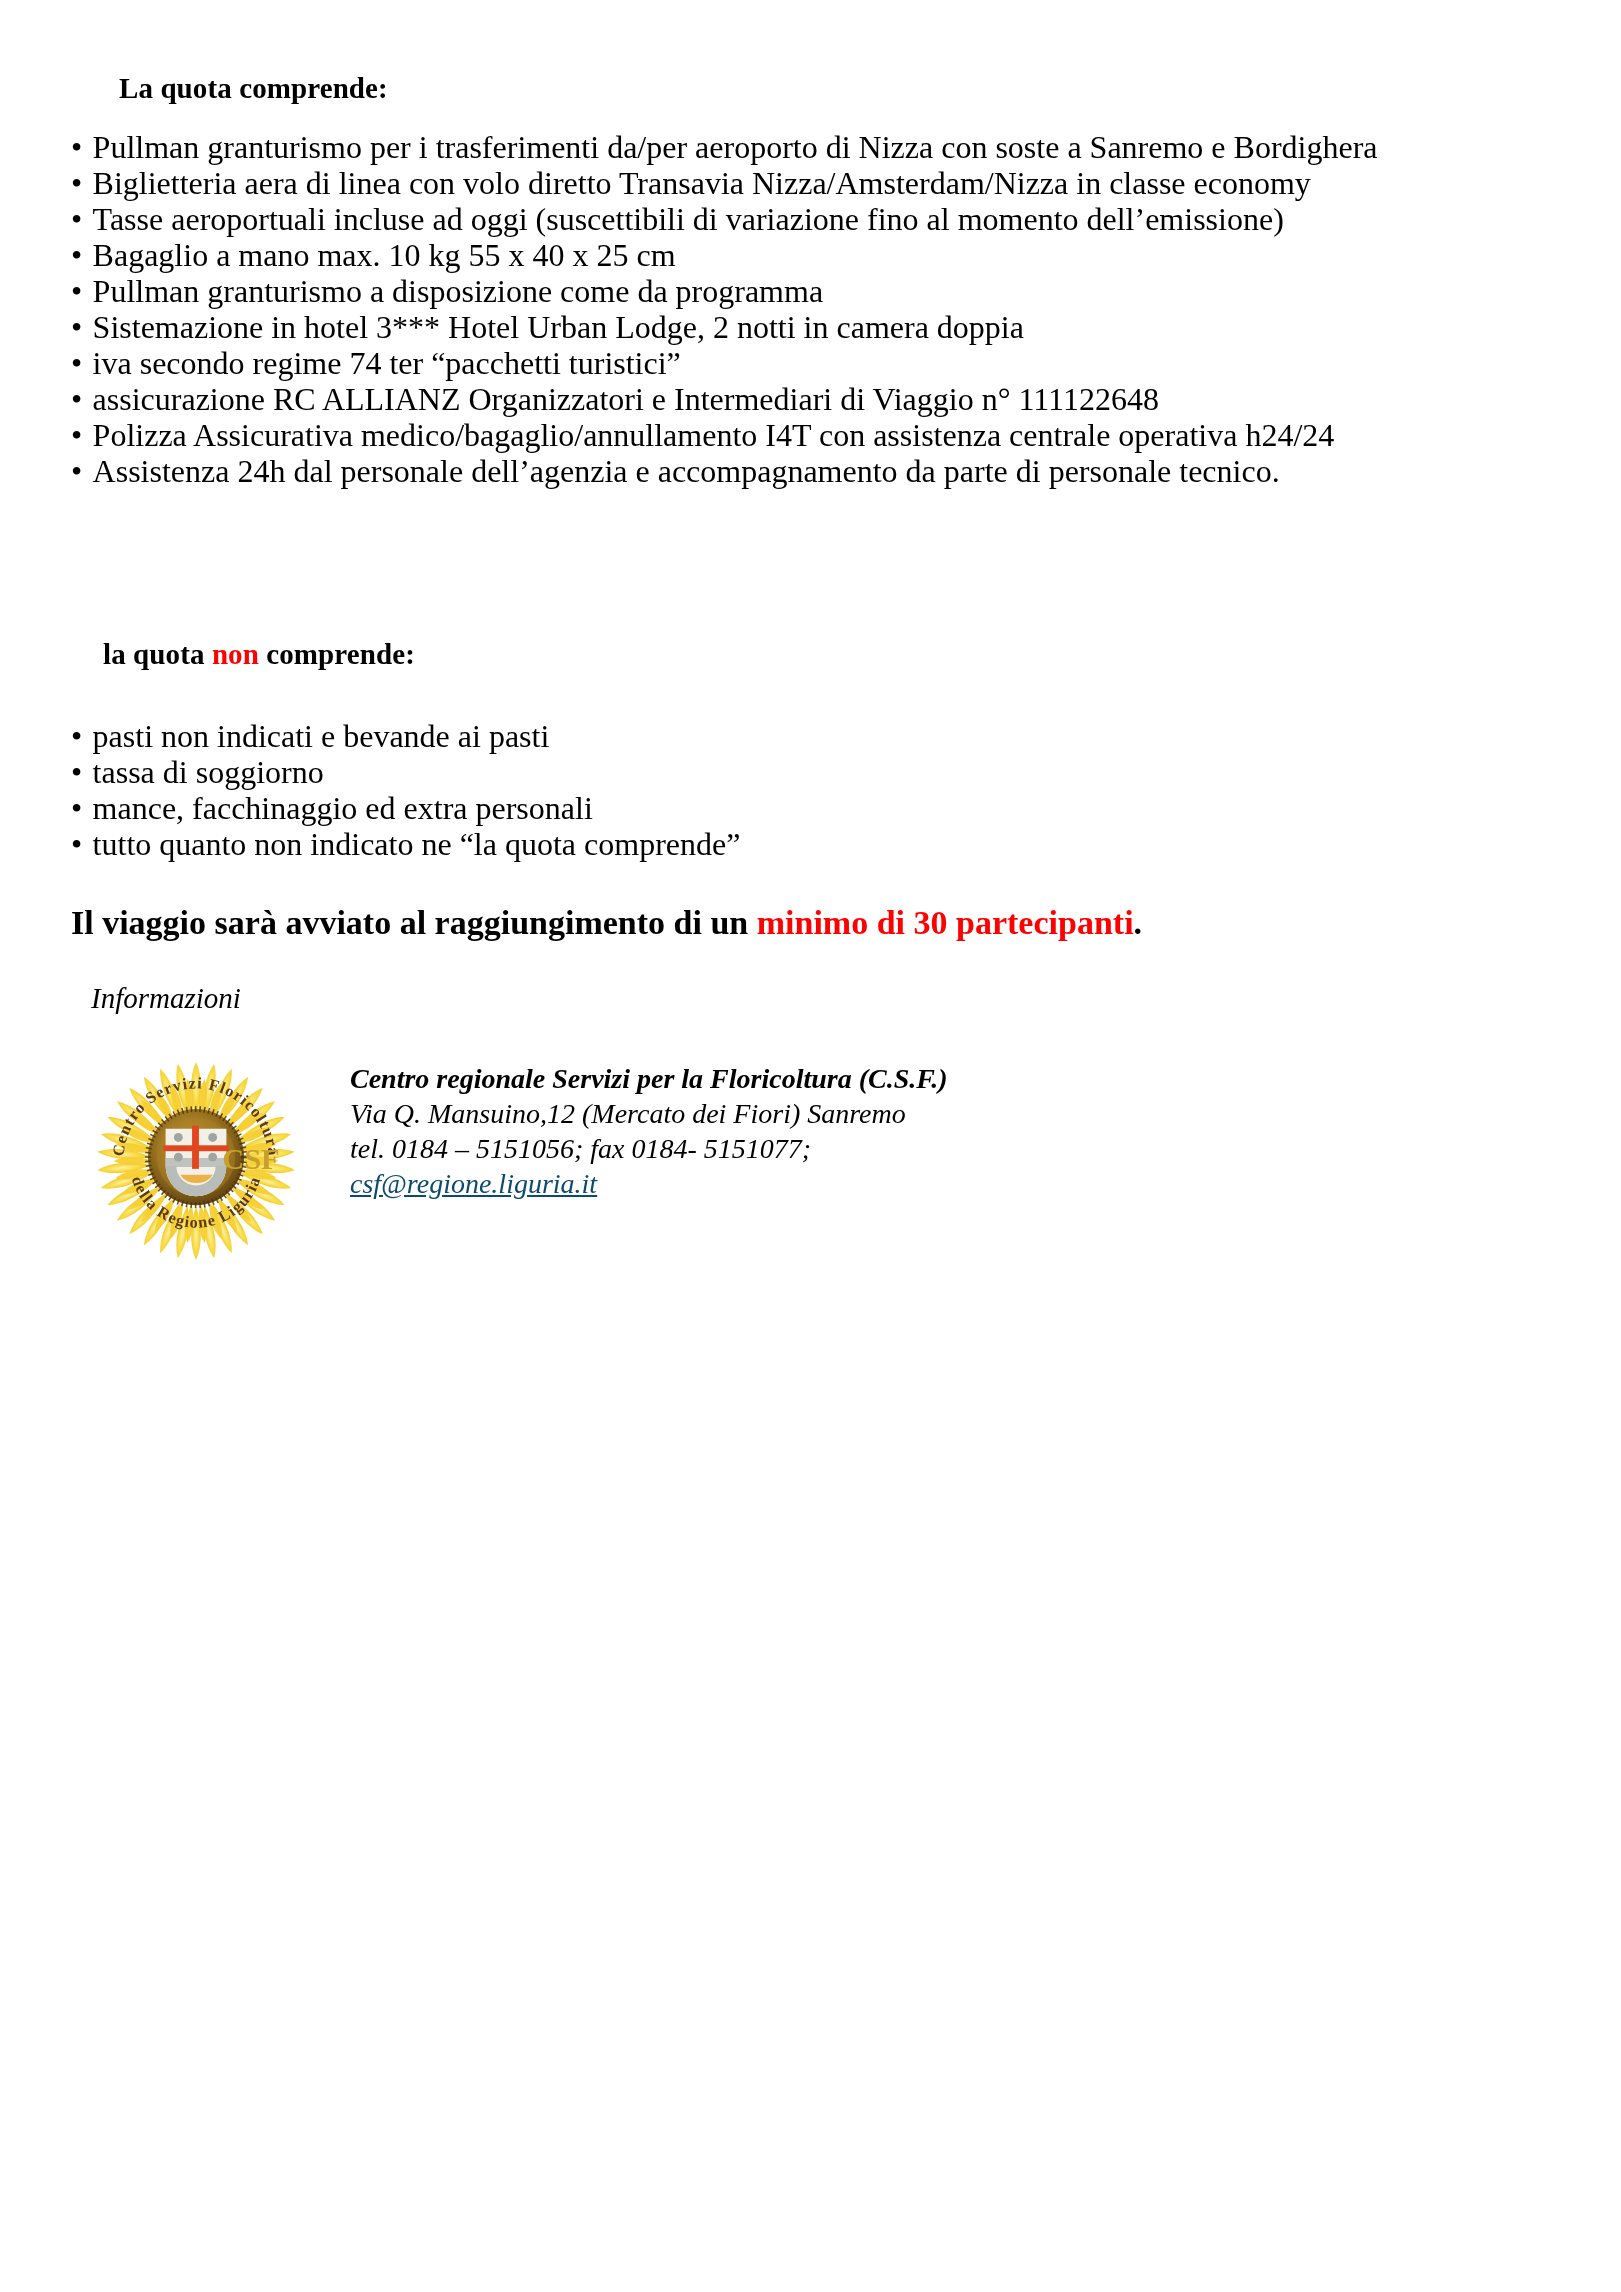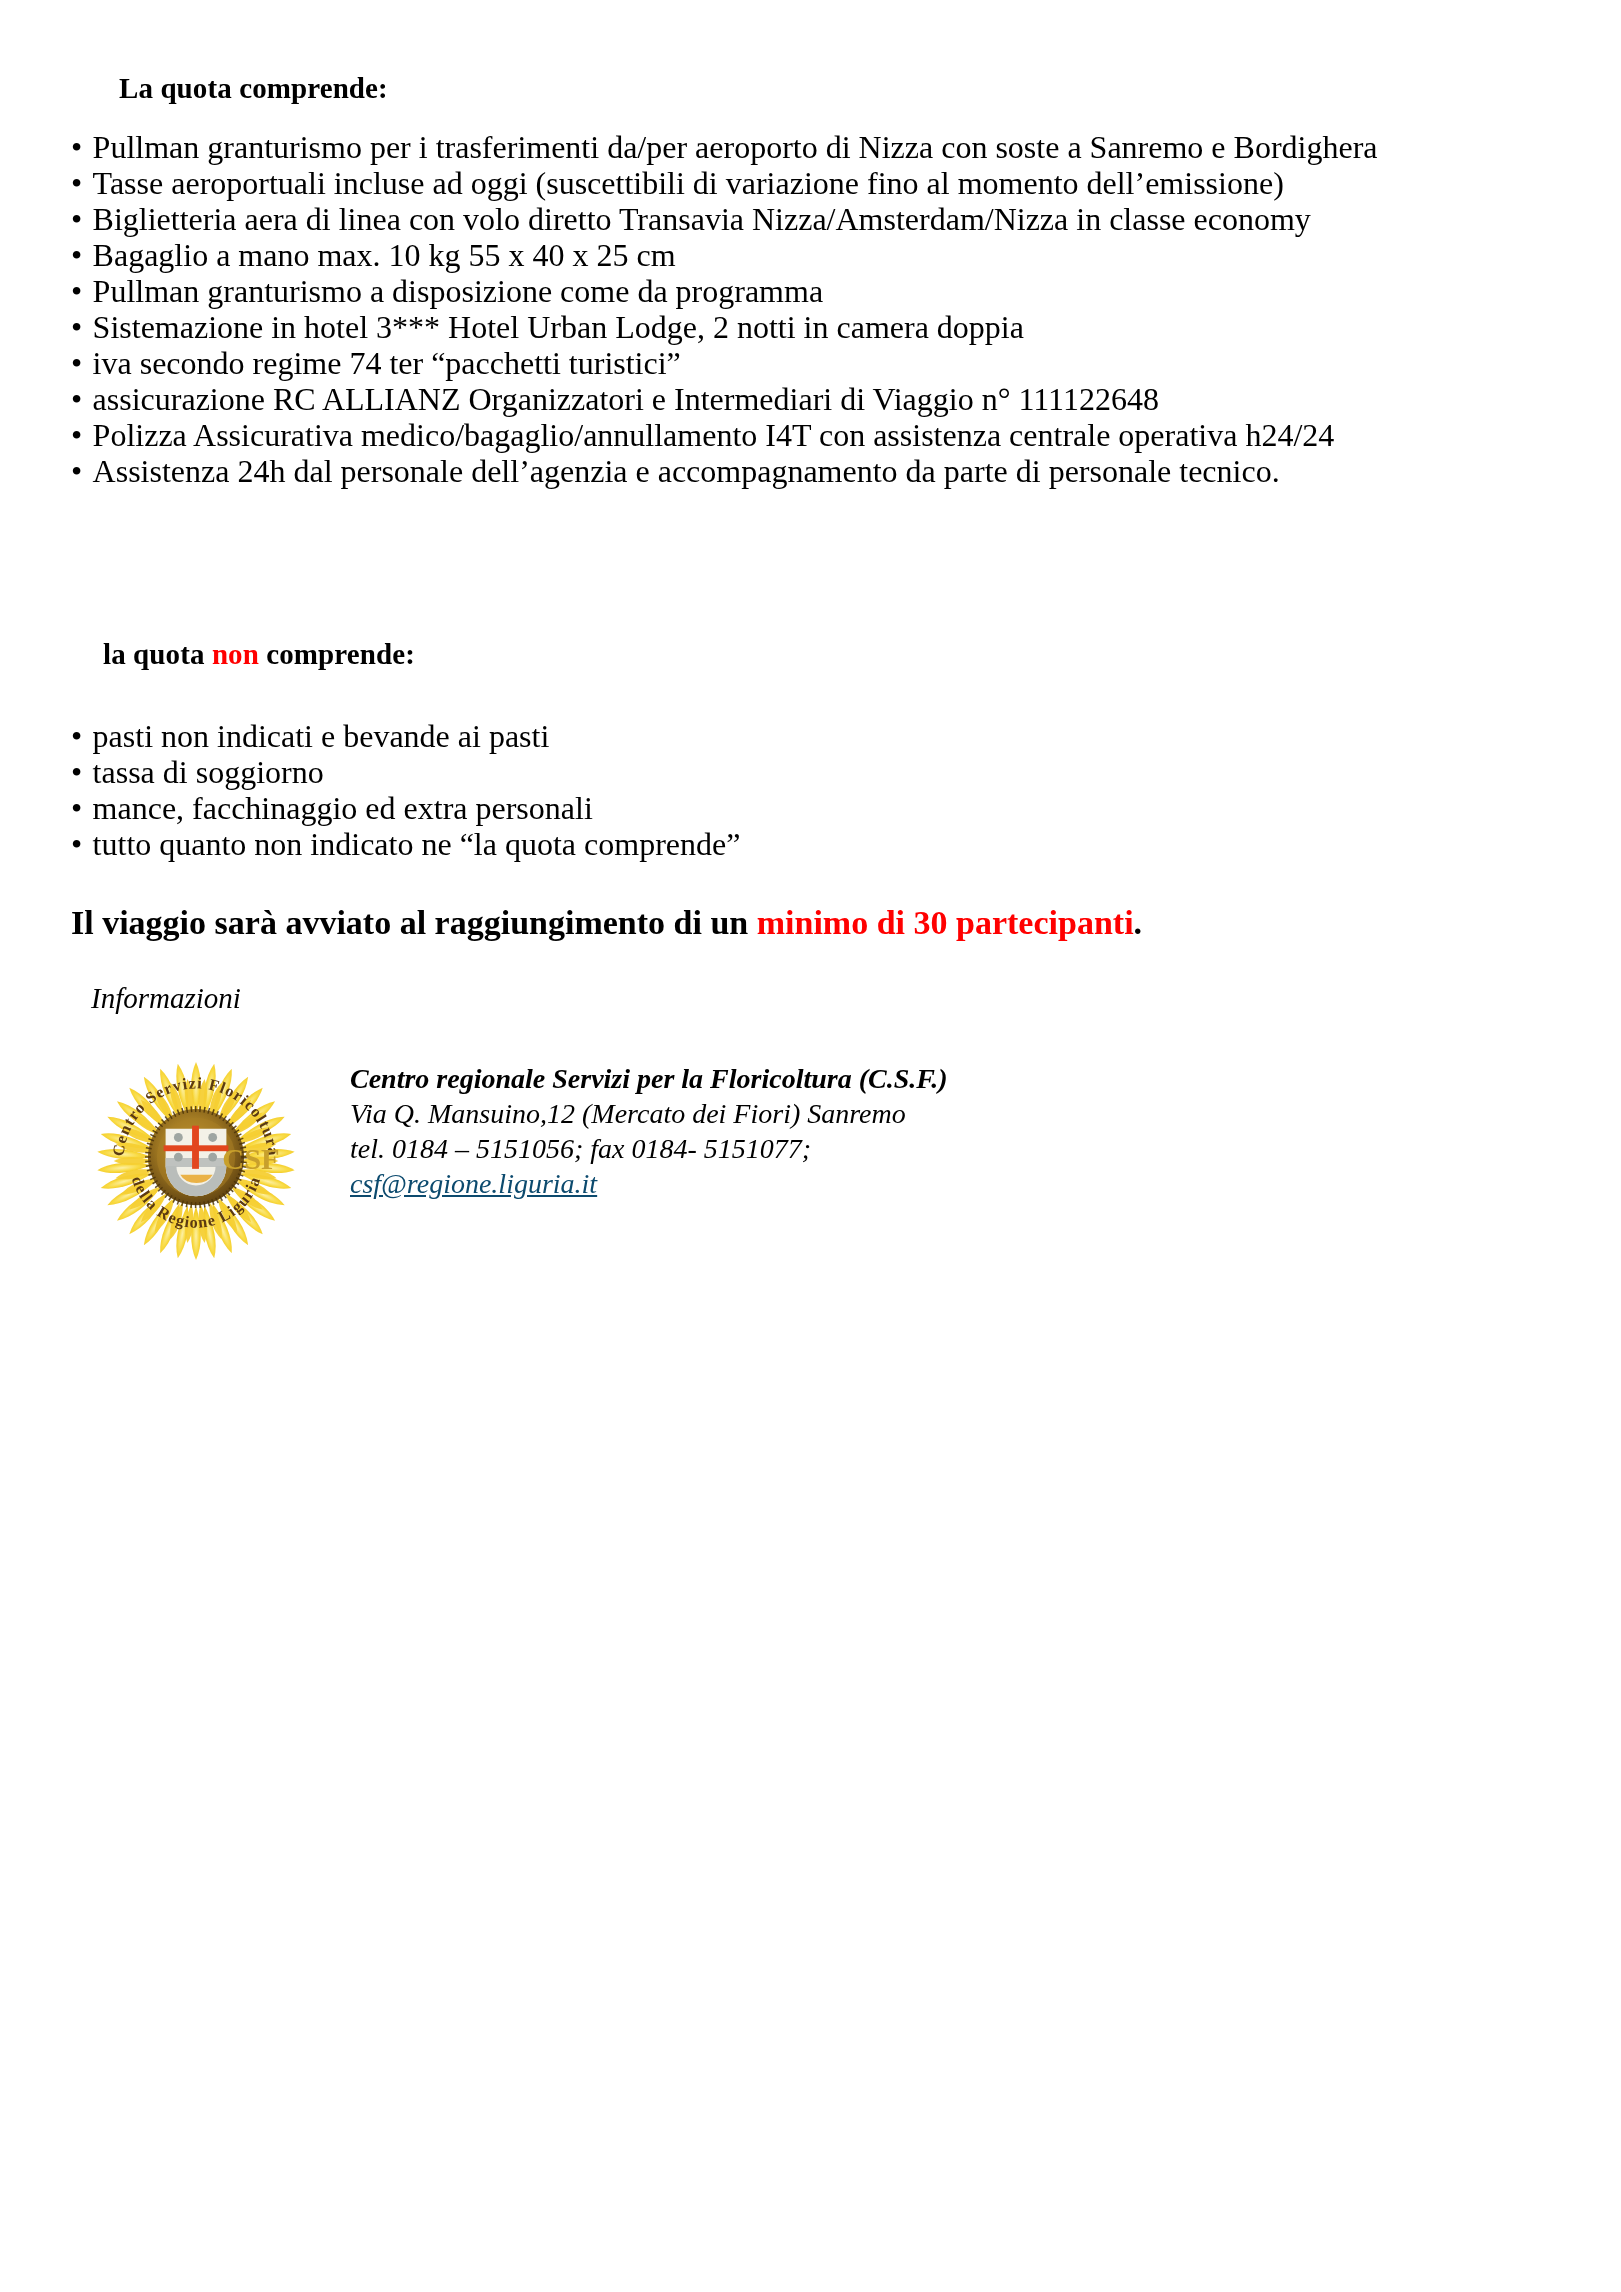--- a/index.html
+++ b/index.html
@@ -99,22 +99,22 @@
 </style>
 </head>
 <body>
 
 <div class="page">
 
   <div class="heading" style="left:71px; top:73px;margin-left:48px;">La quota comprende:</div>
 
   <div class="bullet-list" style="top:129px;">
     <div class="bullet-line"><span class="bul">•</span><span>Pullman granturismo per i trasferimenti da/per aeroporto di Nizza con soste a Sanremo e Bordighera</span></div>
+    <div class="bullet-line"><span class="bul">•</span><span>Biglietteria aera di linea con volo diretto Transavia Nizza/Amsterdam/Nizza in classe economy</span></div>
     <div class="bullet-line"><span class="bul">•</span><span>Tasse aeroportuali incluse ad oggi (suscettibili di variazione fino al momento dell’emissione)</span></div>
-    <div class="bullet-line"><span class="bul">•</span><span>Biglietteria aera di linea con volo diretto Transavia Nizza/Amsterdam/Nizza in classe economy</span></div>
     <div class="bullet-line"><span class="bul">•</span><span>Bagaglio a mano max. 10 kg 55 x 40 x 25 cm</span></div>
     <div class="bullet-line"><span class="bul">•</span><span>Pullman granturismo a disposizione come da programma</span></div>
     <div class="bullet-line"><span class="bul">•</span><span>Sistemazione in hotel 3*** Hotel Urban Lodge, 2 notti in camera doppia</span></div>
     <div class="bullet-line"><span class="bul">•</span><span>iva secondo regime 74 ter “pacchetti turistici”</span></div>
     <div class="bullet-line"><span class="bul">•</span><span>assicurazione RC ALLIANZ Organizzatori e Intermediari di Viaggio n° 111122648</span></div>
     <div class="bullet-line"><span class="bul">•</span><span>Polizza Assicurativa medico/bagaglio/annullamento I4T con assistenza centrale operativa h24/24</span></div>
     <div class="bullet-line"><span class="bul">•</span><span>Assistenza 24h dal personale dell’agenzia e accompagnamento da parte di personale tecnico.</span></div>
   </div>
 
   <div class="heading" style="left:71px; top:639px;margin-left:32px;">

